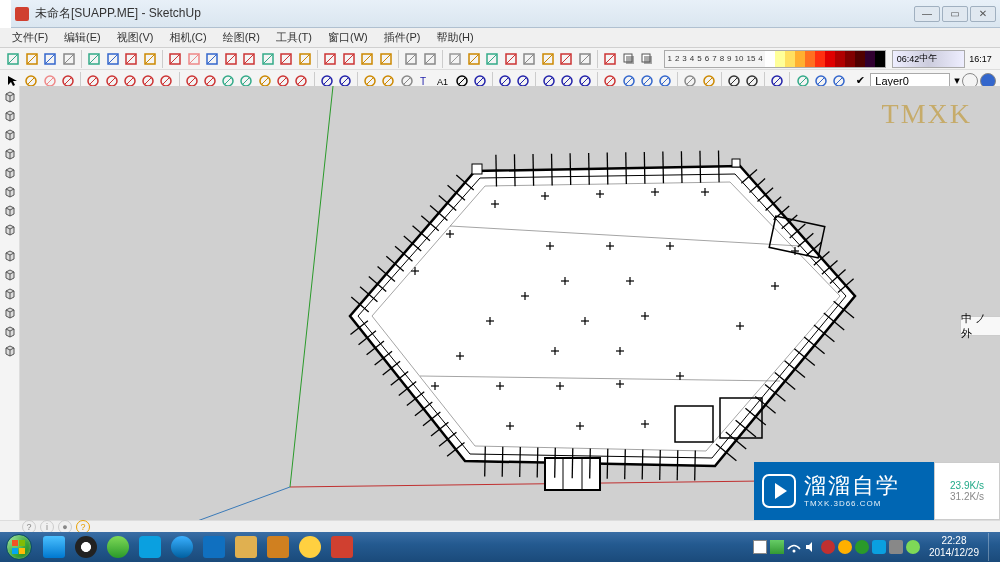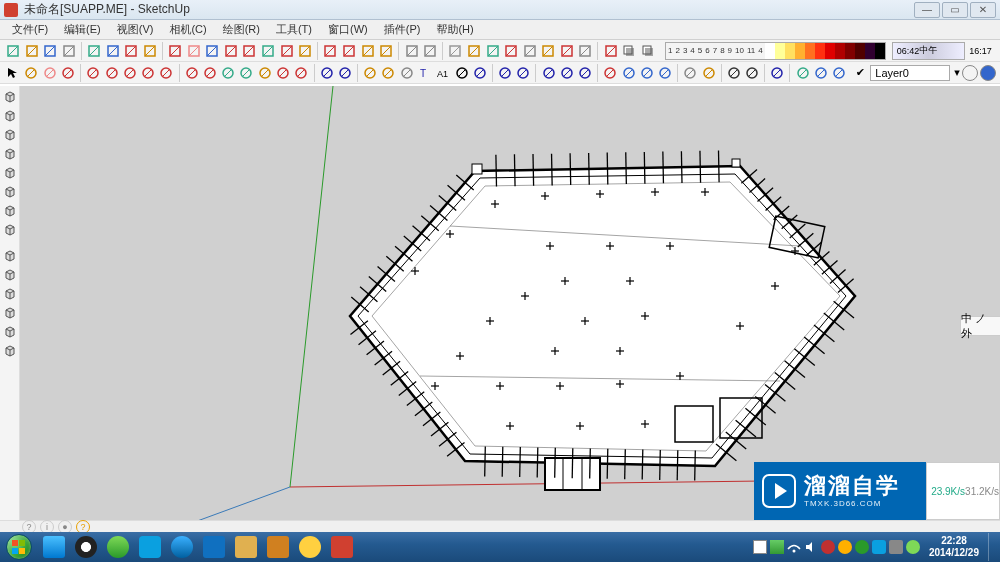--- a/index.html
+++ b/index.html
@@ -1,19 +1,19 @@
 <!DOCTYPE html>
 <html><head>
 <meta charset="utf-8">
 <style>
 * { margin: 0; padding: 0; box-sizing: border-box; }
 body { font-family: "Microsoft YaHei", Tahoma, sans-serif; font-size: 11px; background: #fff; width: 1000px; height: 562px; overflow: hidden; position: relative; }
 
 
-.titlebar { height: 20px; background: linear-gradient(#e8f0f8, #dae6f0); border-bottom: 1px solid #b0c0d0; display: flex; align-items: center; padding: 0 4px; }
+.titlebar { height: 28px; background: linear-gradient(#e8f0f8, #dae6f0); border-bottom: 1px solid #b0c0d0; display: flex; align-items: center; padding: 0 4px; margin-left: 11px; }
 .titlebar .app-icon { width: 14px; height: 14px; background: #d04030; margin-right: 6px; border-radius: 2px; }
 .titlebar .title { flex: 1; color: #333; font-size: 12px; }
 .titlebar .win-btns { display: flex; gap: 2px; }
 .titlebar .win-btn { width: 26px; height: 16px; border: 1px solid #a0b0c0; background: #e0e8f0; border-radius: 2px; display: flex; align-items: center; justify-content: center; font-size: 10px; color: #555; }
 
 
 .menubar { height: 20px; background: #f0f0f0; border-bottom: 1px solid #d0d0d0; display: flex; align-items: center; padding: 0 4px; }
 .menubar .menu-item { padding: 2px 8px; color: #333; cursor: default; }
 
 
@@ -51,42 +51,42 @@
 .right-float { position: absolute; right: 0; top: 230px; width: 40px; height: 20px; background: #f8f8f8; border: 1px solid #ccc; font-size: 11px; display: flex; align-items: center; justify-content: center; gap: 2px; border-right: none; }
 
 
 .vp-corner-icons { position: absolute; right: 30px; bottom: 6px; display: flex; gap: 6px; }
 .vp-corner-icons .ci { width: 16px; height: 14px; background: #fff; border: 1px solid #888; border-radius: 2px; }
 
 
 .overlay-banner { position: absolute; right: 54px; bottom: 42px; height: 58px; width: 192px; background: #0066b3; color: #fff; display: flex; align-items: center; padding: 4px 8px; }
 .overlay-banner .play { width: 34px; height: 34px; border: 2px solid #fff; border-radius: 7px; display: flex; align-items: center; justify-content: center; margin-right: 8px; }
 .overlay-banner .play .tri { width: 0; height: 0; border-left: 12px solid #fff; border-top: 8px solid transparent; border-bottom: 8px solid transparent; margin-left: 3px; }
-.overlay-banner .txt-main { font-size: 22px; font-weight: bold; letter-spacing: 2px; line-height: 1.1; }
+.overlay-banner .txt-main { font-size: 22px; font-weight: normal; letter-spacing: 2px; line-height: 1.1; }
 .overlay-banner .txt-sub { font-size: 8px; letter-spacing: 1px; opacity: 0.9; }
 
 
-.net-stats { position: absolute; right: 0; bottom: 42px; width: 74px; height: 58px; background: #fff; border: 1px solid #ccc; display: flex; flex-direction: row; justify-content: flex-end; align-items: center; font-size: 10px; color: #333; }
+.net-stats { position: absolute; right: 0; bottom: 42px; width: 66px; height: 58px; background: #fff; border: 1px solid #ccc; display: flex; flex-direction: column; justify-content: center; align-items: center; font-size: 10px; color: #333; }
 .net-stats .up { color: #2a8; }
 .net-stats .down { color: #888; }
 
 
 .app-status { position: absolute; left: 0; right: 0; bottom: 30px; height: 12px; background: #f0f0f0; border-top: 1px solid #ddd; padding-left: 22px; display:flex; align-items:center; gap:4px;}
 .app-status .sb { width: 14px; height: 14px; border:1px solid #ccc; border-radius: 50%; display:inline-flex; align-items:center; justify-content:center; font-size:9px; color:#888;}
 
 
 .taskbar { position: absolute; left: 0; right: 0; bottom: 0; height: 30px; background: linear-gradient(#3a6ea5, #245a90 40%, #1a4a7a); display: flex; align-items: center; }
 .start-orb { width: 38px; height: 30px; display: flex; align-items: center; justify-content: center; }
 .start-orb .orb { width: 26px; height: 26px; border-radius: 50%; background: radial-gradient(circle at 30% 30%, #8fe08f, #2a9a2a 60%, #0a5a0a); border: 1px solid #0a4a6a; box-shadow: inset 0 0 4px rgba(255,255,255,.5); display:flex; flex-wrap:wrap; padding:5px; gap:1px;}
 .orb .q { width:6px; height:6px; }
 .task-icon { width: 30px; height: 26px; margin: 0 1px; border-radius: 3px; display: flex; align-items: center; justify-content: center; }
 .task-icon .ii { width: 22px; height: 22px; border-radius: 3px; }
 .tray { margin-left: auto; display: flex; align-items: center; padding-right: 2px; gap: 3px; }
 .tray .ti { width: 14px; height: 14px; }
-.tray .clock { color: #fff; font-size: 10px; text-align: center; line-height: 1.2; padding: 0 6px; font-weight: bold; }
+.tray .clock { color: #fff; font-size: 10px; text-align: center; line-height: 1.2; padding: 0 6px; }
 .tray .showdesk { width: 10px; height: 28px; border-left: 1px solid rgba(255,255,255,.3); }
 </style>
 </head>
 <body>
 
 <div class="titlebar">
   <div class="app-icon"></div>
   <div class="title">未命名[SUAPP.ME] - SketchUp</div>
   <div class="win-btns">
     <div class="win-btn">—</div>
@@ -317,21 +317,21 @@
         <span>1</span>
         <span>2</span>
         <span>3</span>
         <span>4</span>
         <span>5</span>
         <span>6</span>
         <span>7</span>
         <span>8</span>
         <span>9</span>
         <span>10</span>
-        <span>11</span>
+        <span>15</span>
         <span>4</span>
       </div>
       <div style="display: flex;">
         <div class="swatch" style="background: rgb(255, 255, 255);"></div>
         <div class="swatch" style="background: rgb(255, 255, 153);"></div>
         <div class="swatch" style="background: rgb(255, 224, 96);"></div>
         <div class="swatch" style="background: rgb(255, 176, 48);"></div>
         <div class="swatch" style="background: rgb(255, 112, 32);"></div>
         <div class="swatch" style="background: rgb(255, 48, 16);"></div>
         <div class="swatch" style="background: rgb(224, 0, 0);"></div>
@@ -706,20 +706,21 @@
       </svg>
     </div>
   </div>
 
 <div class="viewport">
   <svg class="axes">
     <line x1="270" y1="401" x2="0" y2="500" stroke="#3a7ab8" stroke-width="1"></line>
     <line x1="270" y1="401" x2="980" y2="392" stroke="#c03030" stroke-width="1"></line>
     <line x1="270" y1="401" x2="313" y2="0" stroke="#2a9a2a" stroke-width="1"></line>
   </svg>
+  <div class="watermark">TMXK</div>
   <div class="floorplan">
     <svg viewBox="0 0 560 380">
 
       <polygon points="50,190 175,45 440,40 555,170 415,340 165,335" fill="#ffffff" stroke="#000" stroke-width="2.5"></polygon>
       <polygon points="58,190 180,52 435,48 546,170 412,332 170,328" fill="none" stroke="#000" stroke-width="1"></polygon>
 
       <rect x="172" y="38" width="10" height="10" fill="#fff" stroke="#000" stroke-width="1"></rect>
       <rect x="432" y="33" width="8" height="8" fill="#fff" stroke="#000" stroke-width="1"></rect>
 
       <rect x="245" y="332" width="55" height="32" fill="#fff" stroke="#000" stroke-width="2"></rect>

